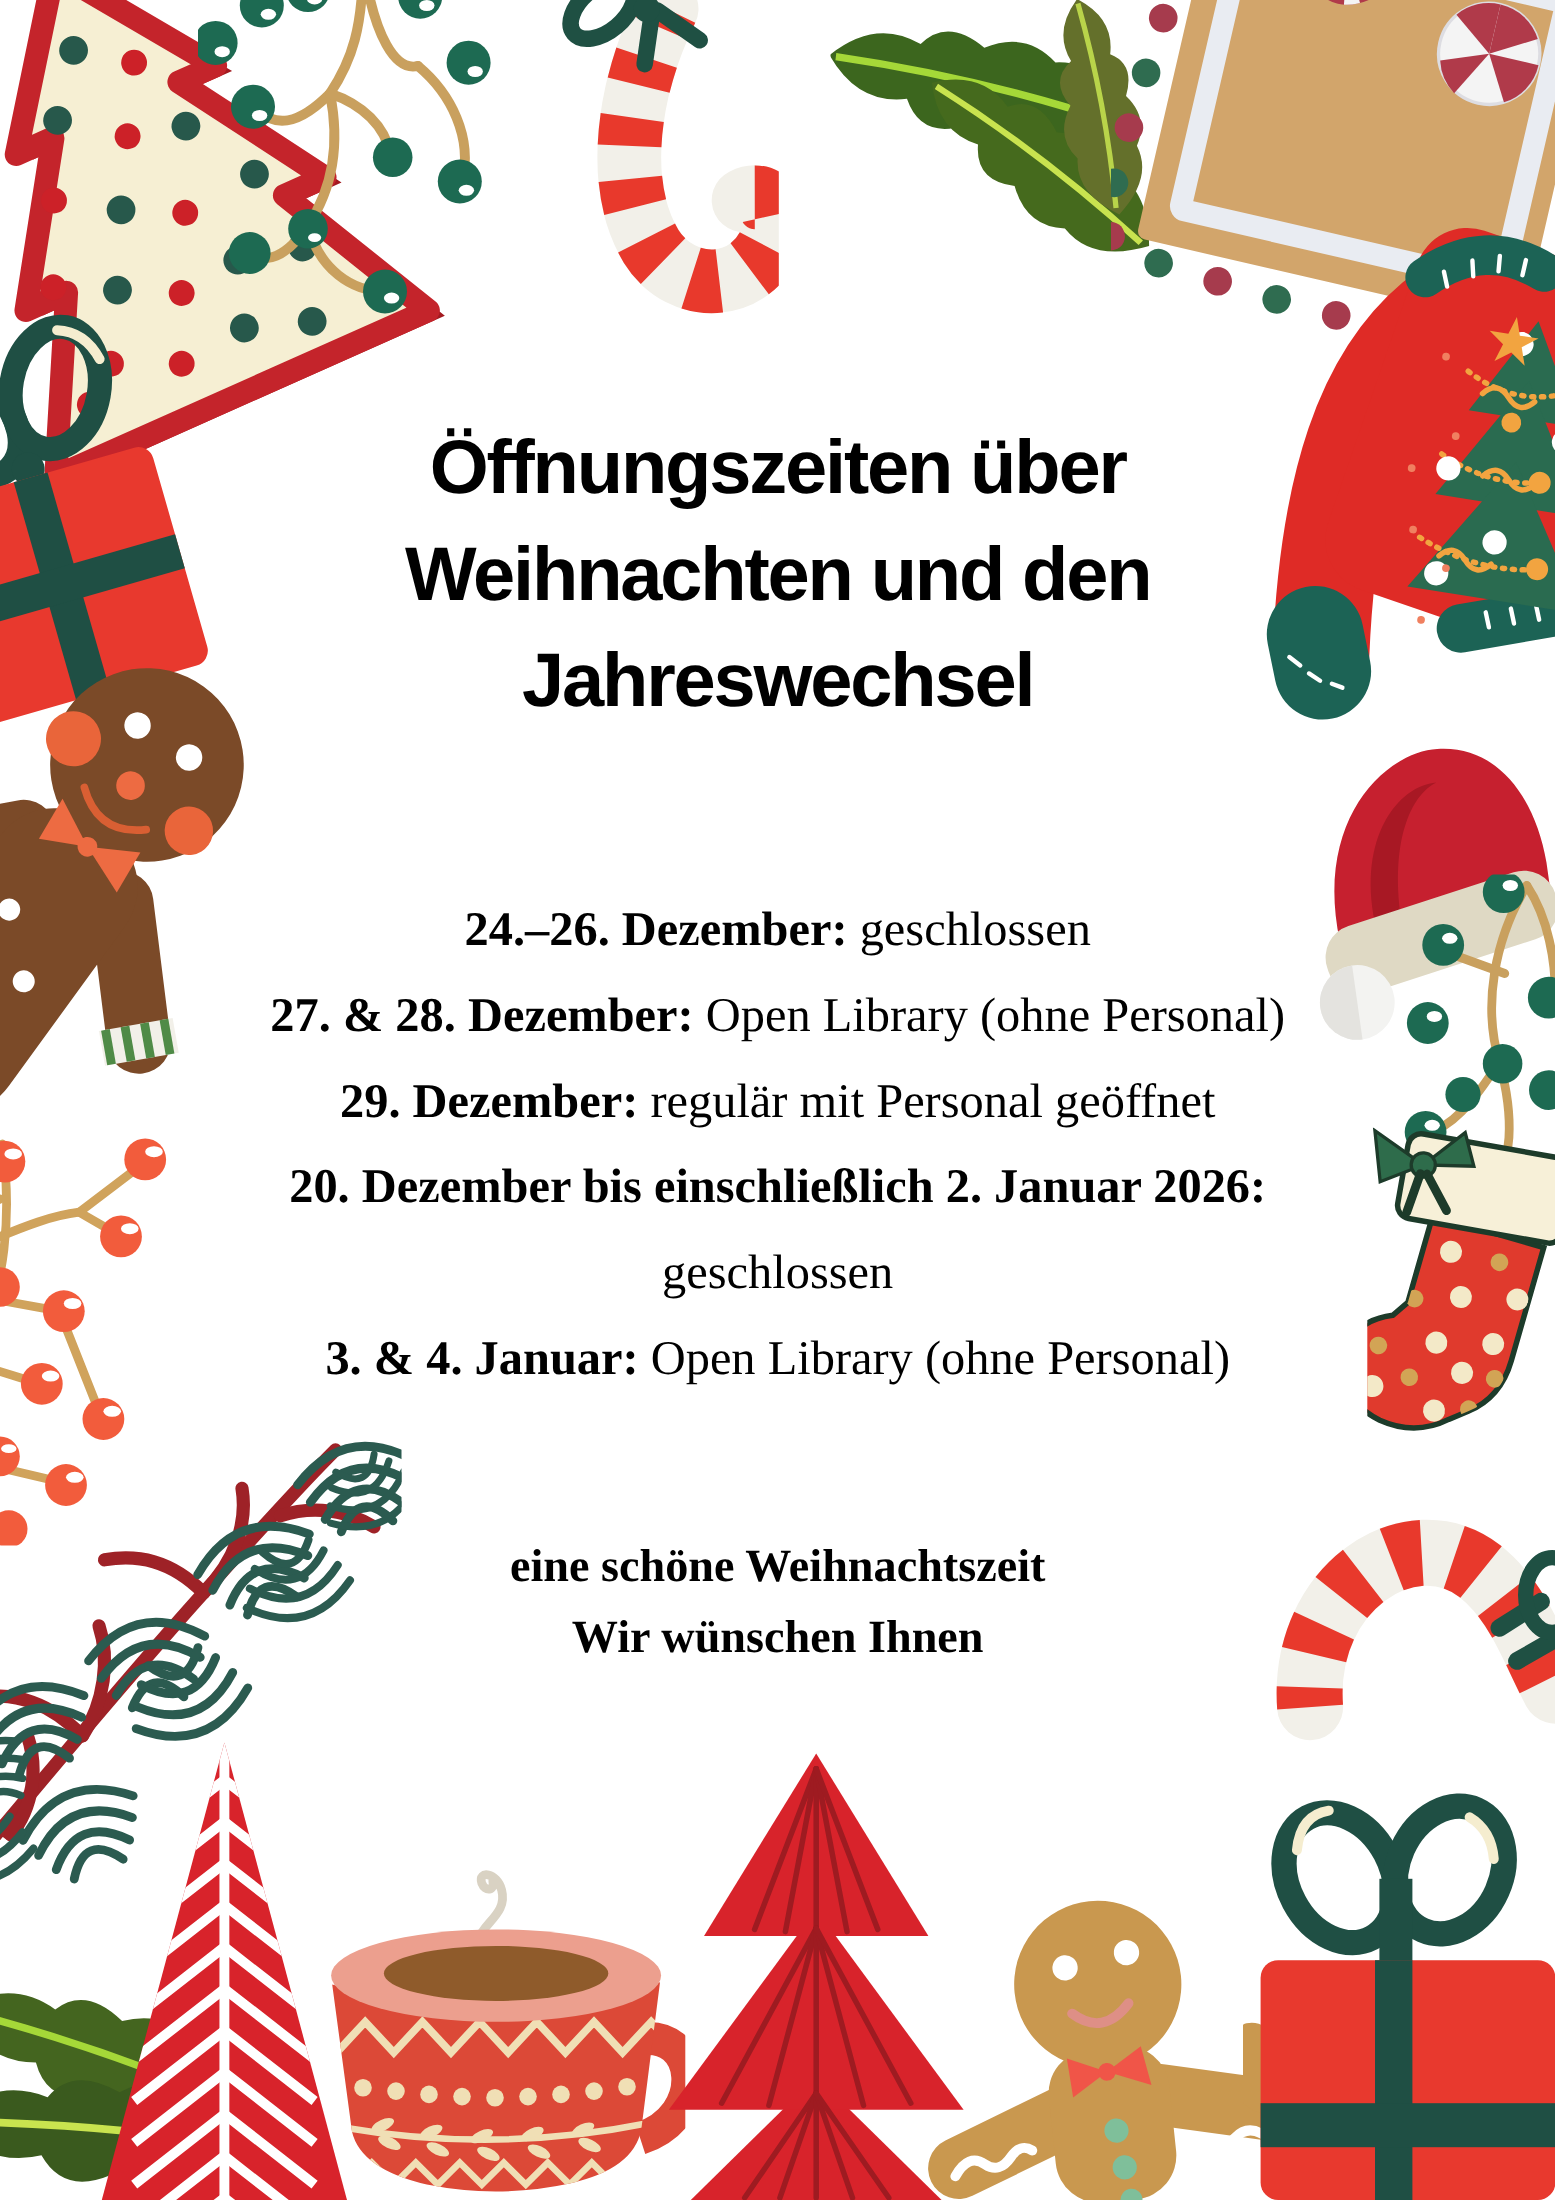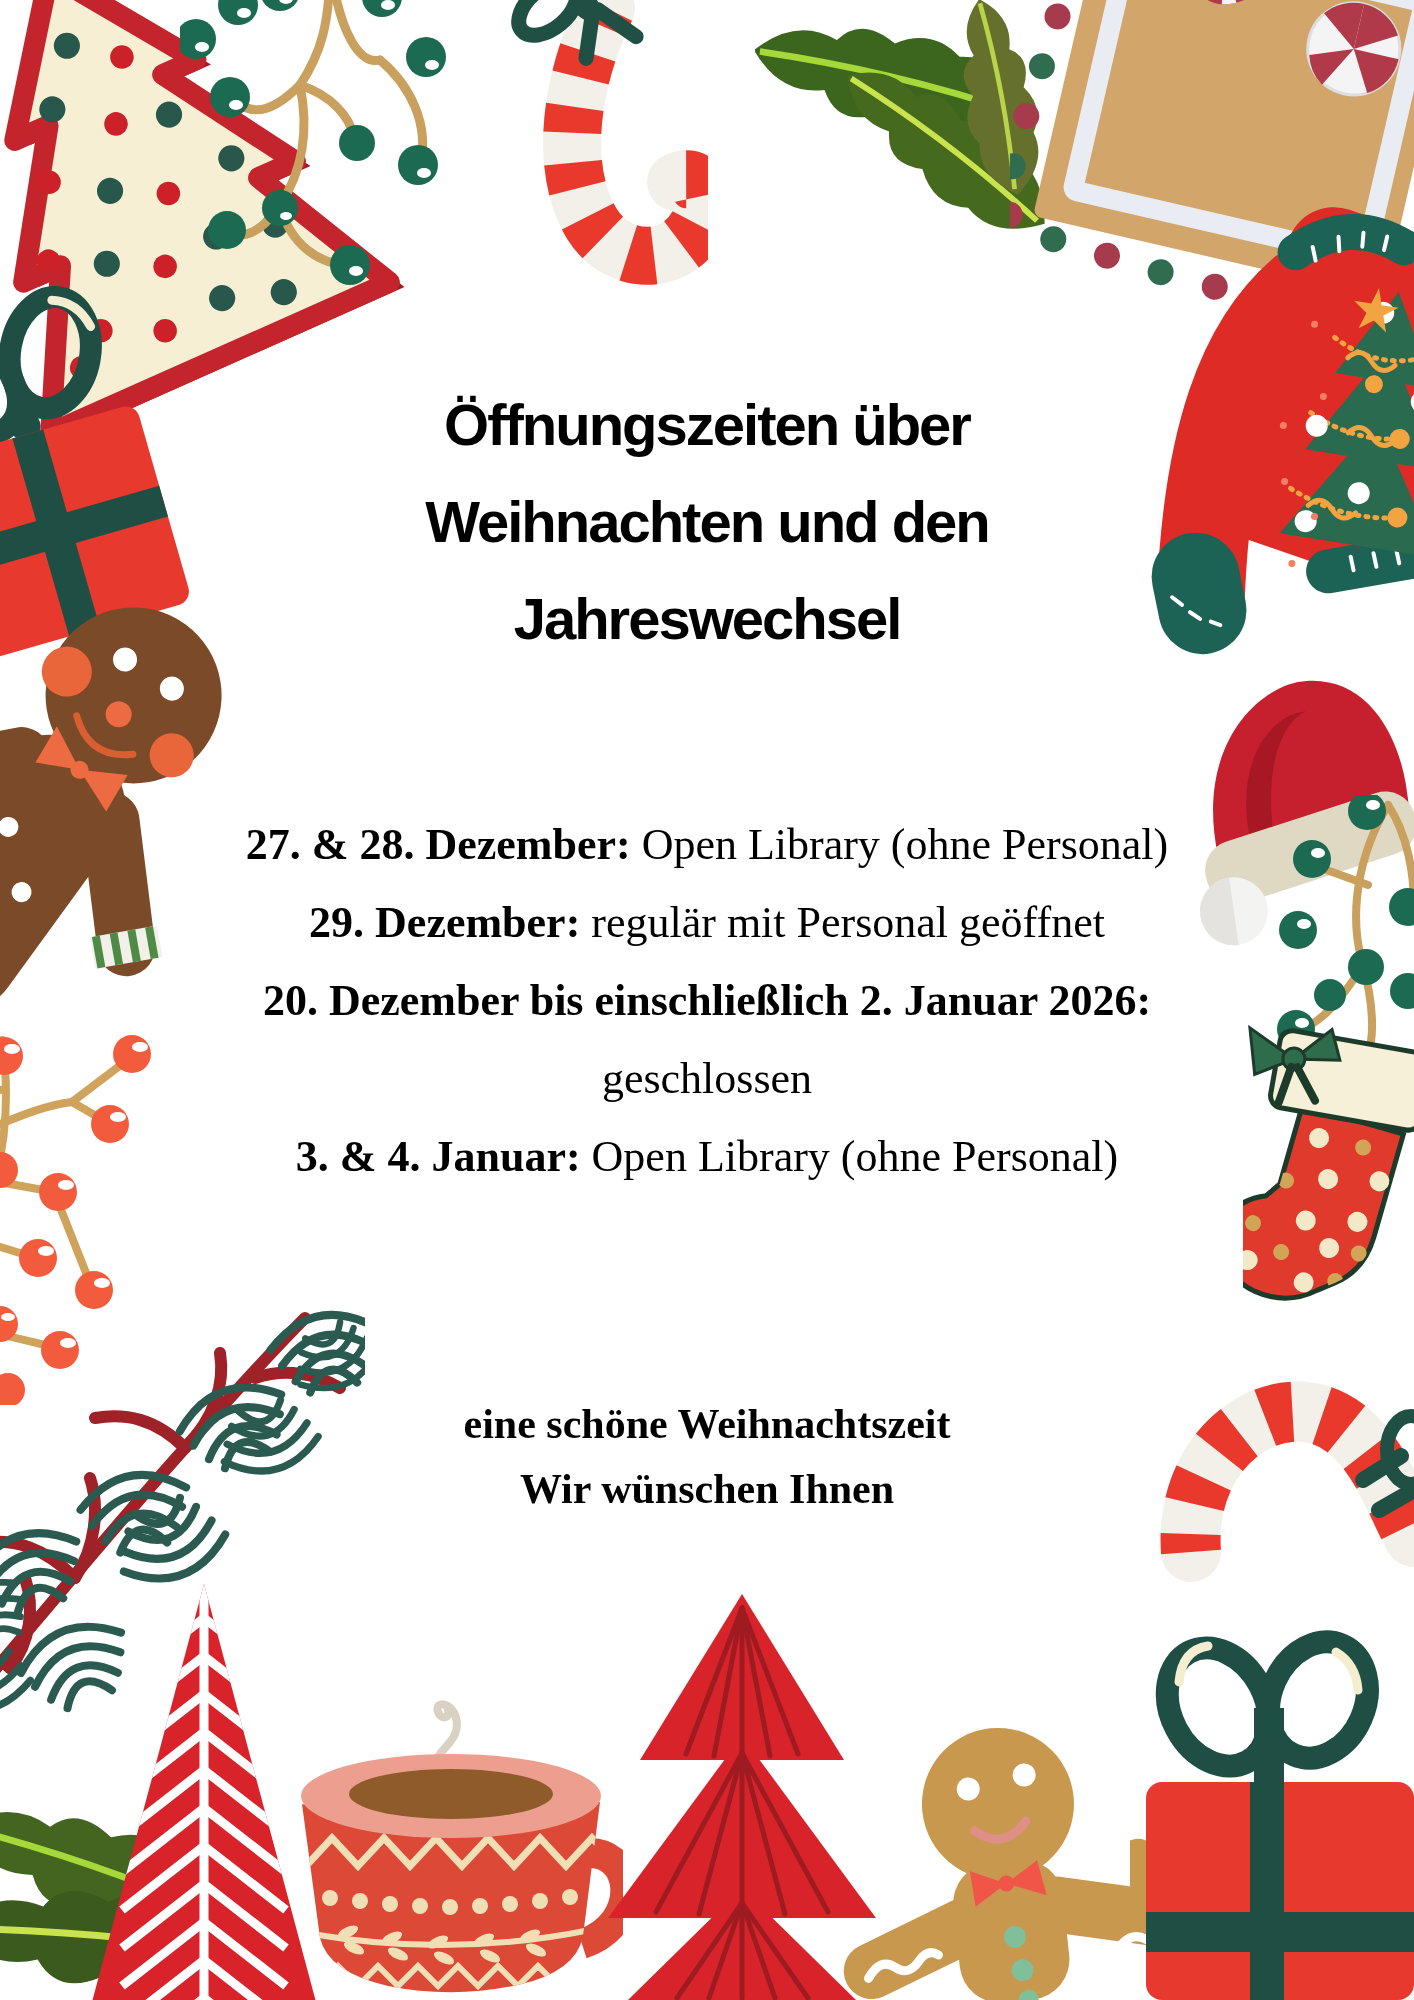--- a/index.html
+++ b/index.html
@@ -1,35 +1,36 @@
 <!DOCTYPE html>
 <html><head>
 <meta charset="utf-8">
 <style>
   html,body{margin:0;padding:0;background:#ffffff;}
   .poster{position:relative;width:1414px;height:2000px;background:#ffffff;overflow:hidden;}
   .deco{position:absolute;}
   .txt{position:absolute;left:0;width:100%;text-align:center;color:#000;z-index:5;}
-  .title{top:376px;font-family:"Liberation Sans",sans-serif;font-weight:bold;font-size:58px;line-height:97px;letter-spacing:-2px;}
+  .title{top:376px;font-family:"Liberation Sans",sans-serif;font-weight:bold;font-size:69px;line-height:97px;letter-spacing:-2px;}
   .schedule{top:806px;font-family:"Liberation Serif",serif;font-size:44px;line-height:78px;}
   .schedule .b{font-weight:bold;}
   .wishes{top:1392px;font-family:"Liberation Serif",serif;font-weight:bold;font-size:42px;line-height:65px;}
 </style>
 </head>
 <body>
 
 <div class="poster">
 
   <div class="txt title">
     <div>Öffnungszeiten über</div>
     <div>Weihnachten und den</div>
     <div>Jahreswechsel</div>
   </div>
 
   <div class="txt schedule">
+    <div><span class="b">24.–26. Dezember:</span><span> geschlossen</span></div>
     <div><span class="b">27. &amp; 28. Dezember:</span><span> Open Library (ohne Personal)</span></div>
     <div><span class="b">29. Dezember:</span><span> regulär mit Personal geöffnet</span></div>
     <div><span class="b">20. Dezember bis einschließlich 2. Januar 2026:</span><span></span></div>
     <div><span class="b"></span><span>geschlossen</span></div>
     <div><span class="b">3. &amp; 4. Januar:</span><span> Open Library (ohne Personal)</span></div>
   </div>
 
   <div class="txt wishes">
     <div>eine schöne Weihnachtszeit</div>
     <div>Wir wünschen Ihnen</div>

